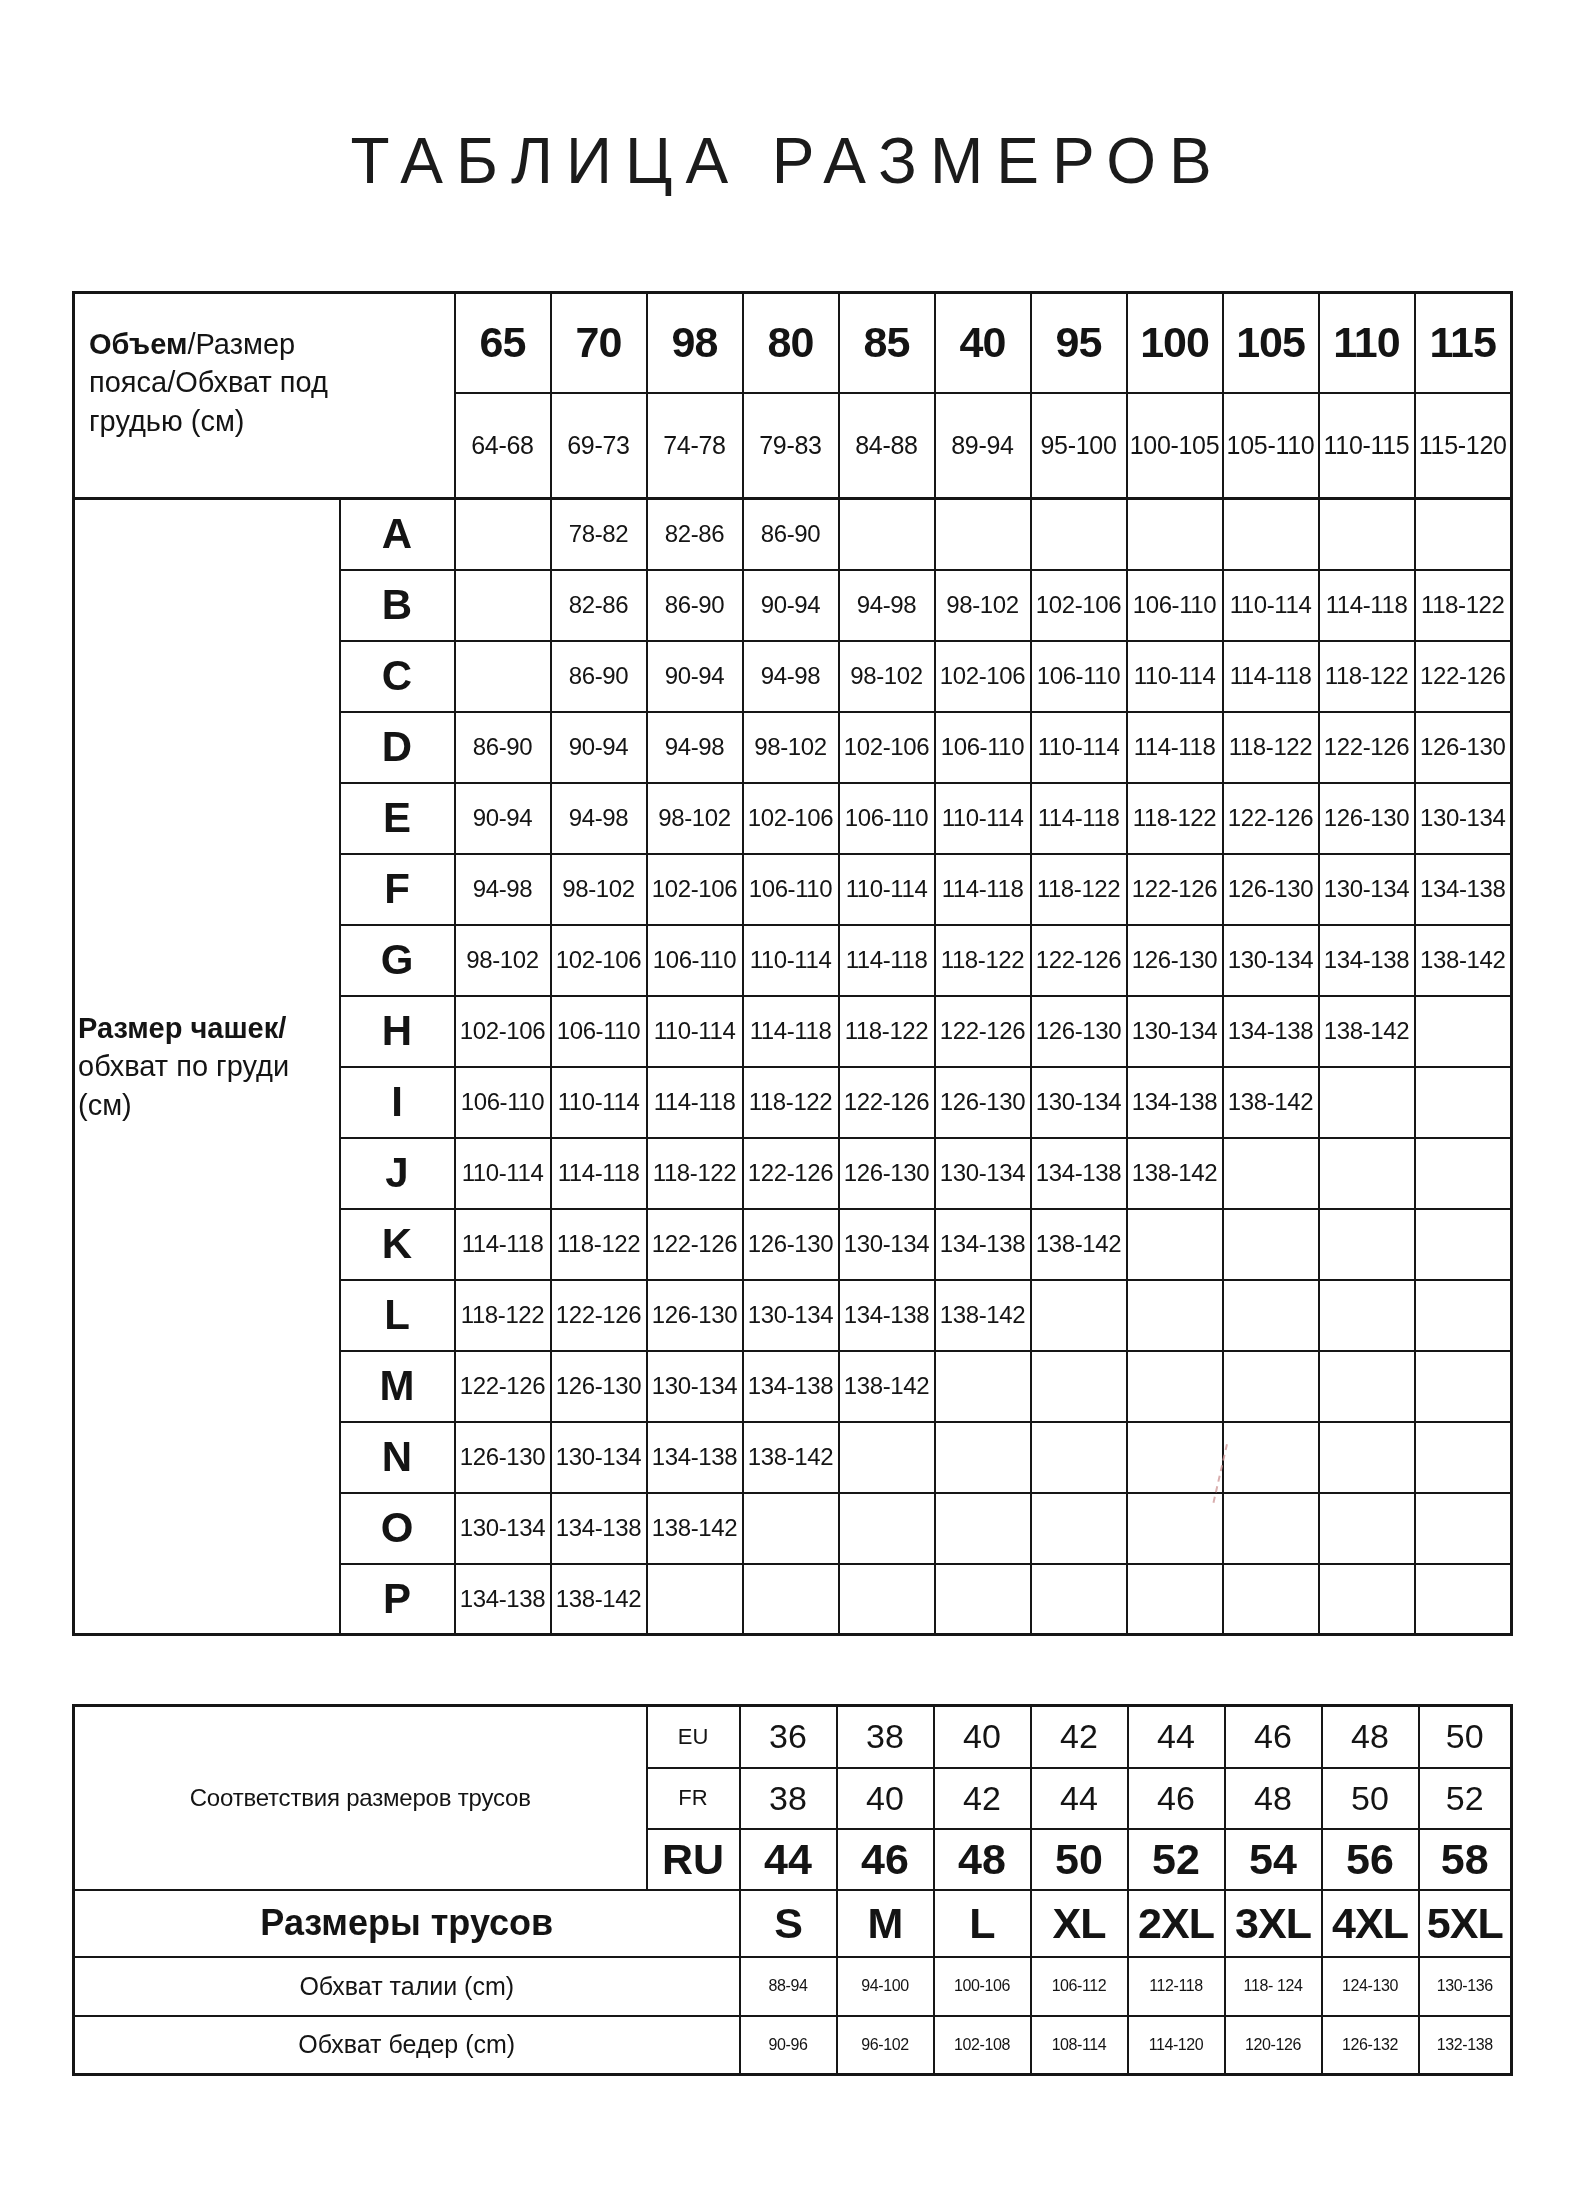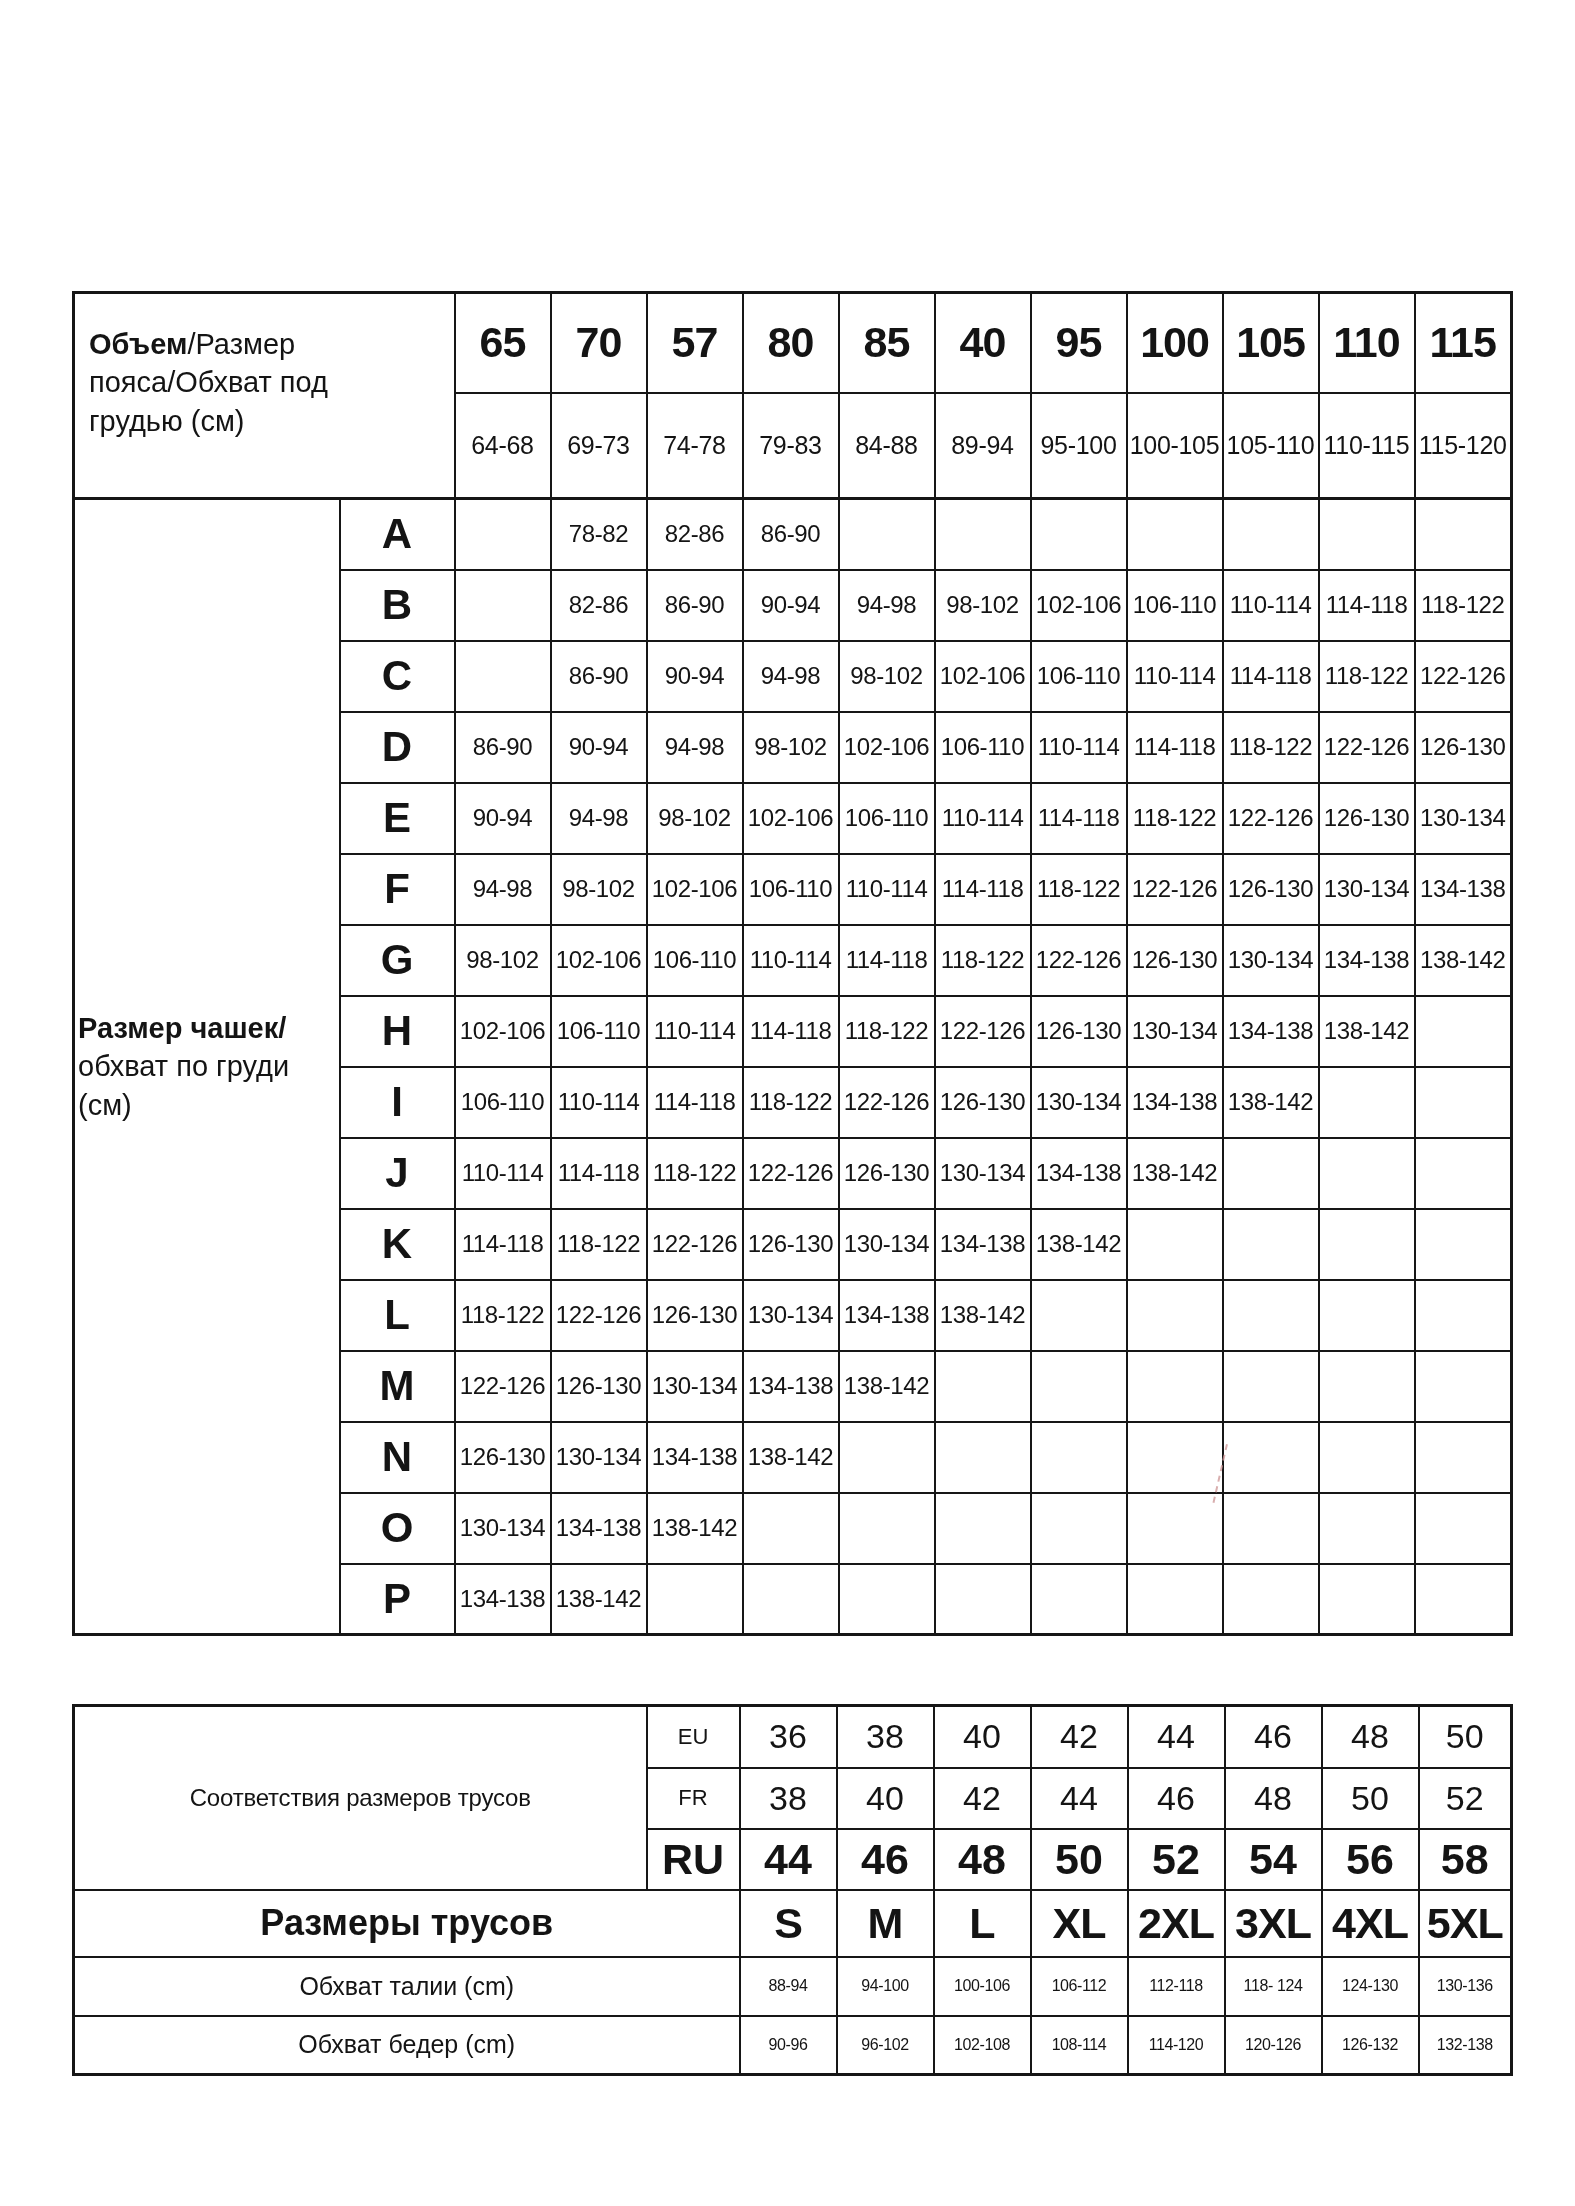--- a/index.html
+++ b/index.html
@@ -89,20 +89,21 @@
     transform:rotate(13deg);
     transform-origin:top left;
     opacity:0.8;
   }
 </style>
 </head>
 <body>
 
 <div class="page">
 
+  <div class="title">ТАБЛИЦА РАЗМЕРОВ</div>
 
   <table class="tbl main">
     <colgroup>
       <col style="width:266px">
         <col style="width:115px">
       <col style="width:96px">
         <col style="width:96px">
         <col style="width:96px">
         <col style="width:96px">
       <col style="width:96px">
@@ -113,21 +114,21 @@
         <col style="width:96px">
         <col>
     </colgroup>
     <thead>
       <tr class="r-sizes">
         <td class="band-label" colspan="2" rowspan="2">
           <div class="inner"><span class="b">Объем</span><span>/Размер пояса/Обхват под грудью (см)</span></div>
         </td>
       <td class="size-h">65</td>
           <td class="size-h">70</td>
-          <td class="size-h">57</td>
+          <td class="size-h">98</td>
           <td class="size-h">80</td>
           <td class="size-h">85</td>
           <td class="size-h">40</td>
           <td class="size-h">95</td>
           <td class="size-h">100</td>
           <td class="size-h">105</td>
           <td class="size-h">110</td>
           <td class="size-h">115</td>
         </tr>
       <tr class="r-ranges">

